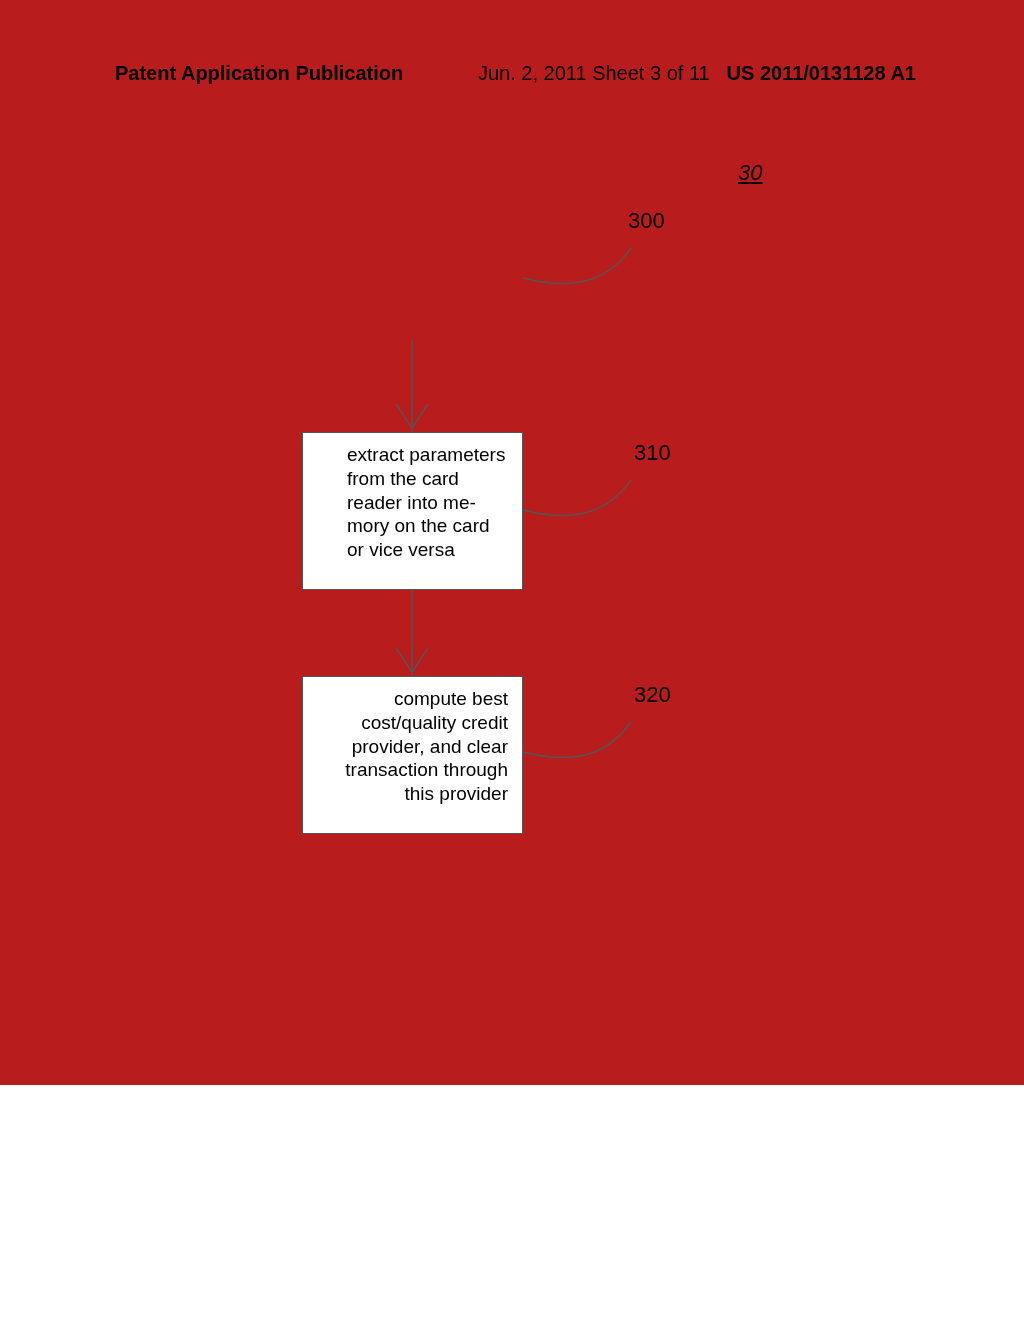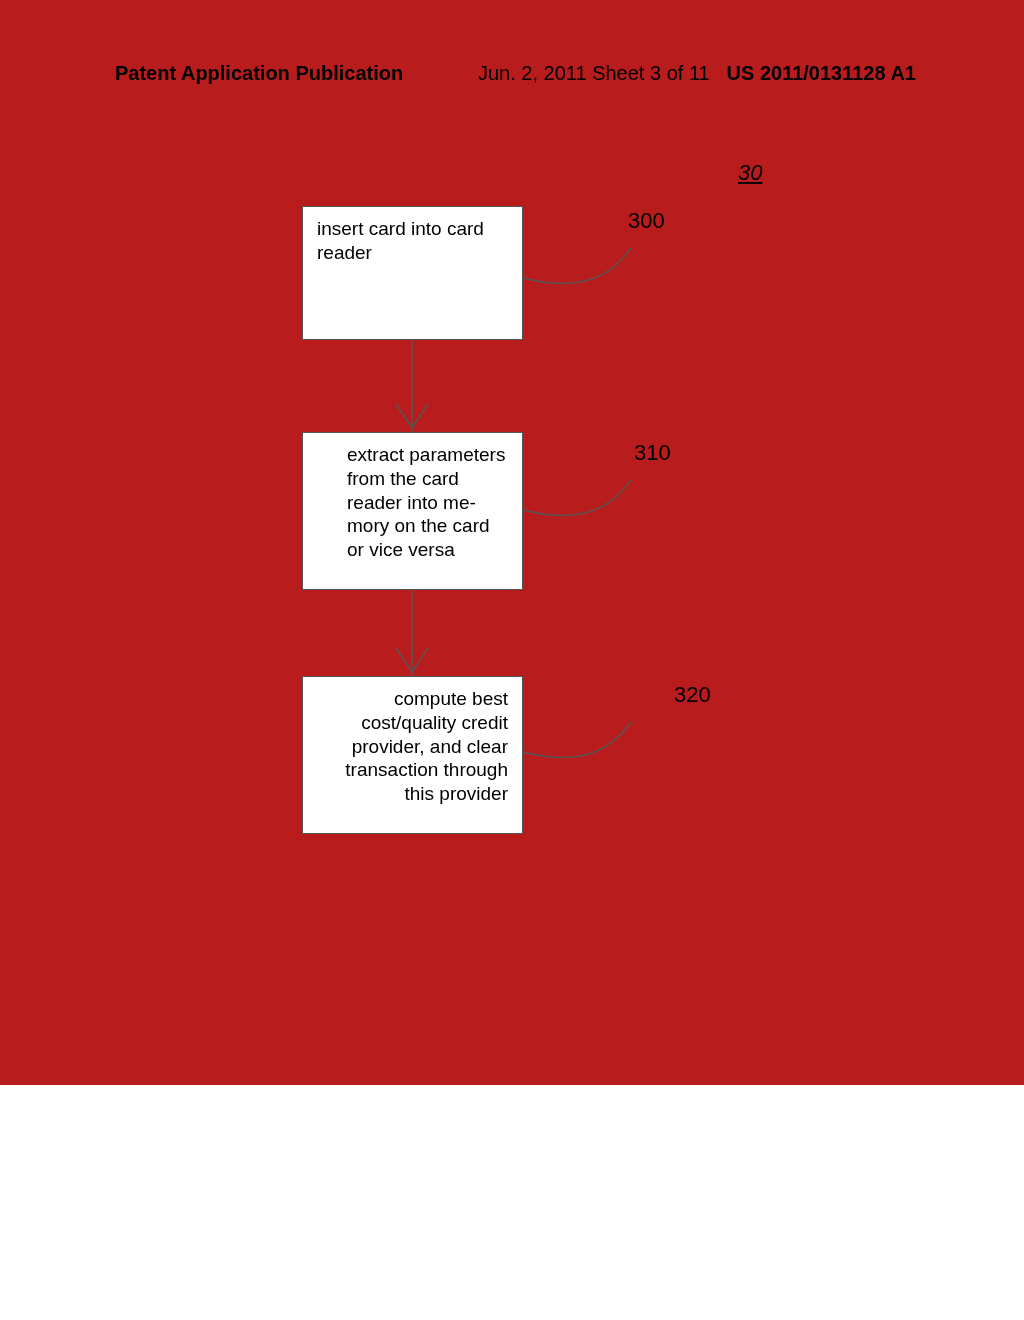--- a/index.html
+++ b/index.html
@@ -47,21 +47,21 @@
   .box1 { left: 302px; top: 206px;  width: 221px; height: 134px; }
   .box2 { left: 302px; top: 432px;  width: 221px; height: 158px; padding-left: 44px; }
   .box3 { left: 302px; top: 676px;  width: 221px; height: 158px; text-align: right; }
 
   .reflabel {
     position: absolute;
     font-size: 22px;
   }
   .ref300 { left: 628px; top: 208px; }
   .ref310 { left: 634px; top: 440px; }
-  .ref320 { left: 634px; top: 682px; margin-left: 40px; }
+  .ref320 { left: 634px; top: 682px; }
 
   .fig-caption {
     position: absolute;
     left: 0; right: 0;
     top: 1124px;
     text-align: center;
     font-size: 20px;
   }
 
   svg { position: absolute; overflow: visible; }
@@ -73,23 +73,20 @@
 <div class="page">
 
   <div class="header">
     <span class="hdr-left">Patent Application Publication</span>
     <span class="hdr-center">Jun. 2, 2011  Sheet 3 of 11</span>
     <span class="hdr-right">US 2011/0131128 A1</span>
   </div>
 
   <div class="figure-label">30</div>
 
-  <div class="box box1">
-    <span>insert card into card reader</span>
-  </div>
   <div class="reflabel ref300">300</div>
   <svg class="stroke" style="left:523px; top:248px;" width="120" height="50">
     <path d="M0 30 C 40 40, 80 40, 108 0"></path>
   </svg>
 
   <svg class="stroke" style="left:388px; top:340px;" width="50" height="92">
     <line x1="24" y1="0" x2="24" y2="76"></line>
     <line x1="8" y1="64" x2="24" y2="88"></line>
     <line x1="40" y1="64" x2="24" y2="88"></line>
     <line x1="24" y1="62" x2="24" y2="92"></line>

